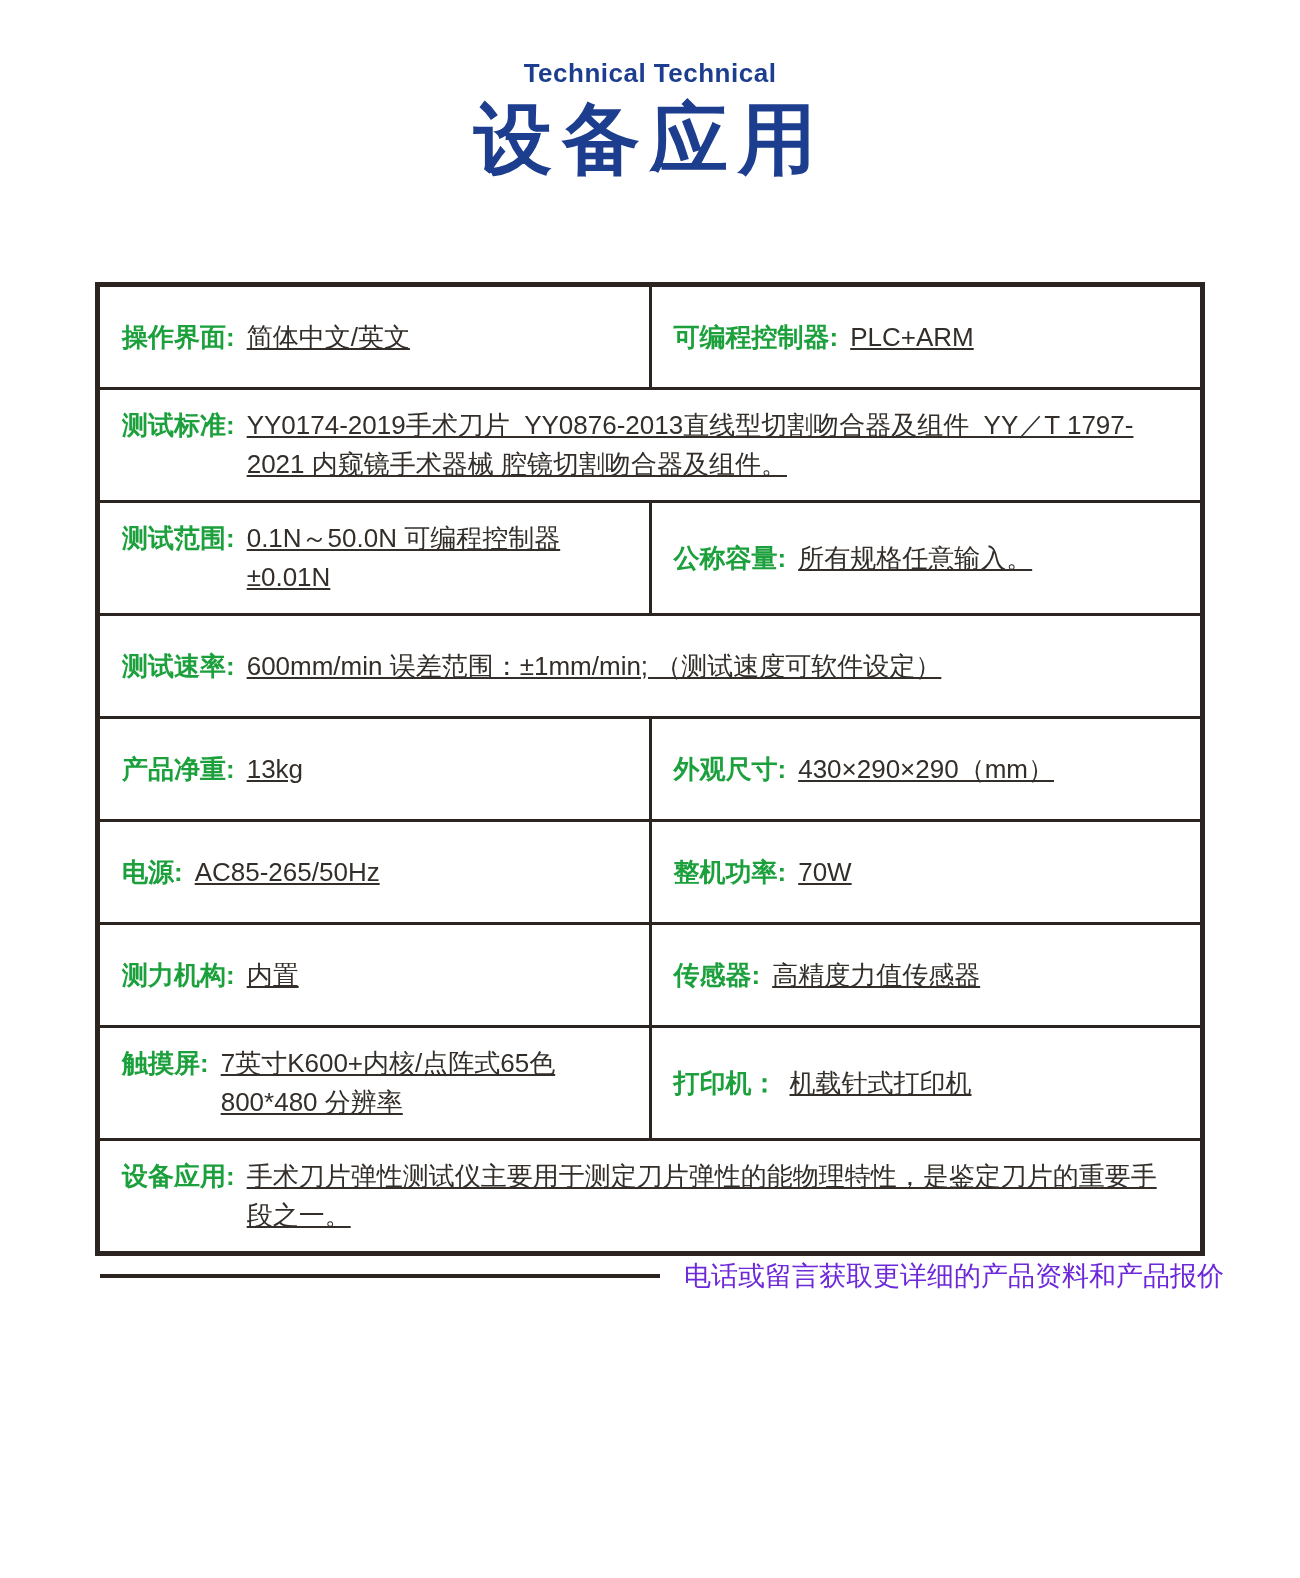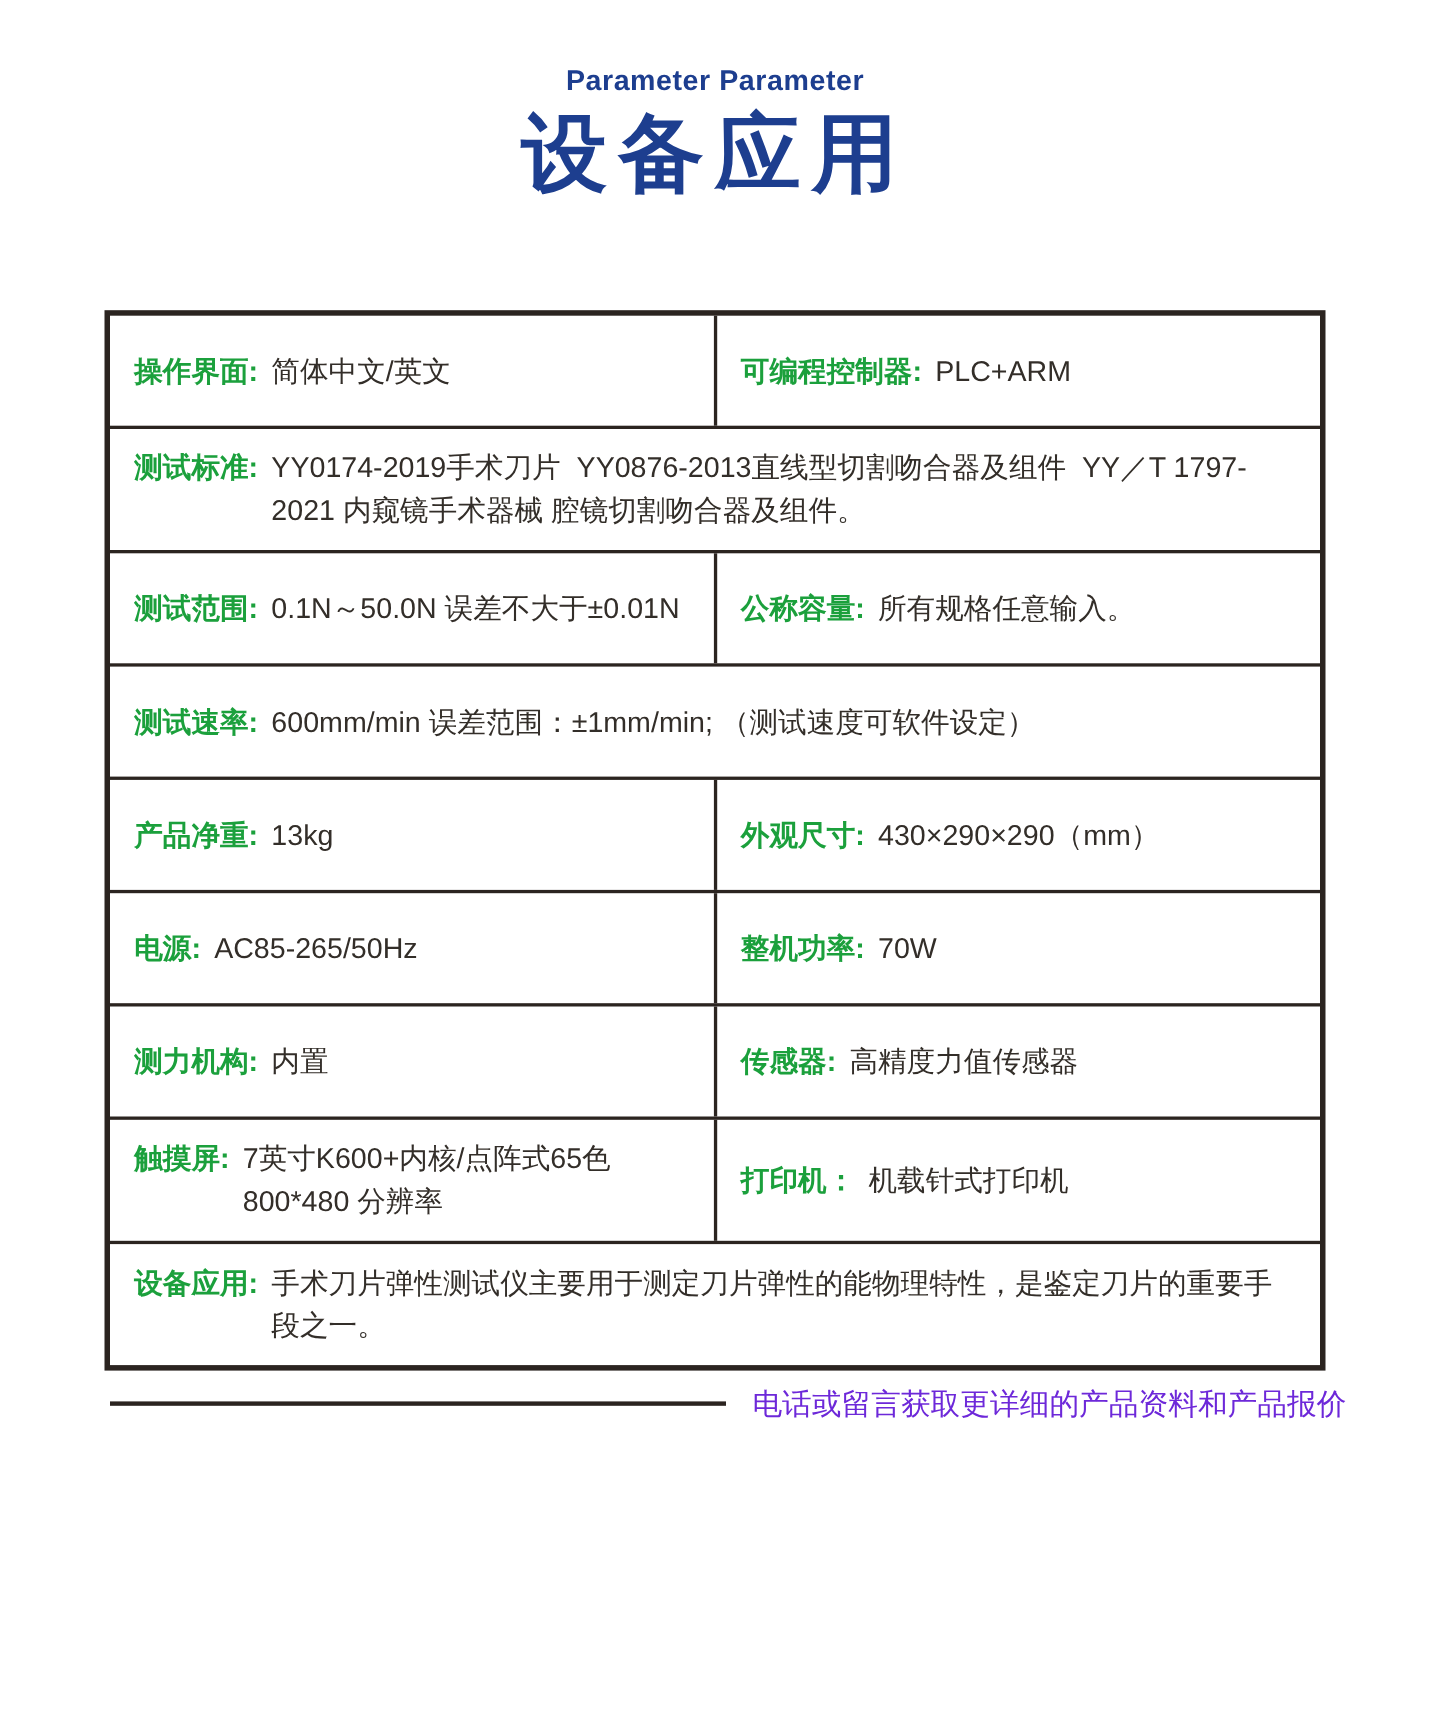--- a/index.html
+++ b/index.html
@@ -65,20 +65,21 @@
     color:var(--green);
     font-weight:bold;
     white-space:nowrap;
     flex:0 0 auto;
     margin-right:12px;
   }
   .value{
     color:var(--ink);
     white-space:pre-wrap;
     flex:1 1 auto;
+    text-decoration:underline;
   }
   .footer{
     position:absolute;
     left:100px; top:1258px;
     width:1105px;
     display:flex;
     align-items:center;
   }
   .footer-line{
     width:560px;
@@ -89,21 +90,21 @@
     margin-left:24px;
     font-size:27px;
     color:#6d28d9;
     white-space:nowrap;
   }
 </style>
 </head>
 <body>
 
 <div class="header">
-  <div class="subtitle">Parameter Parameter</div>
+  <div class="subtitle">Technical Technical</div>
   <div class="title">设备应用</div>
 </div>
 
 <div class="spec-table">
 
   <div class="row double">
     <div class="cell">
       <div class="pair">
         <span class="label">操作界面:</span>
         <span class="value">简体中文/英文</span>
@@ -123,21 +124,21 @@
         <span class="label">测试标准:</span>
         <span class="value">YY0174-2019手术刀片  YY0876-2013直线型切割吻合器及组件  YY／T 1797-2021 内窥镜手术器械 腔镜切割吻合器及组件。</span>
       </div>
     </div>
   </div>
 
   <div class="row double">
     <div class="cell">
       <div class="pair">
         <span class="label">测试范围:</span>
-        <span class="value">0.1N～50.0N 误差不大于±0.01N</span>
+        <span class="value">0.1N～50.0N 可编程控制器±0.01N</span>
       </div>
     </div>
     <div class="cell">
       <div class="pair">
         <span class="label">公称容量:</span>
         <span class="value">所有规格任意输入。</span>
       </div>
     </div>
   </div>
 

